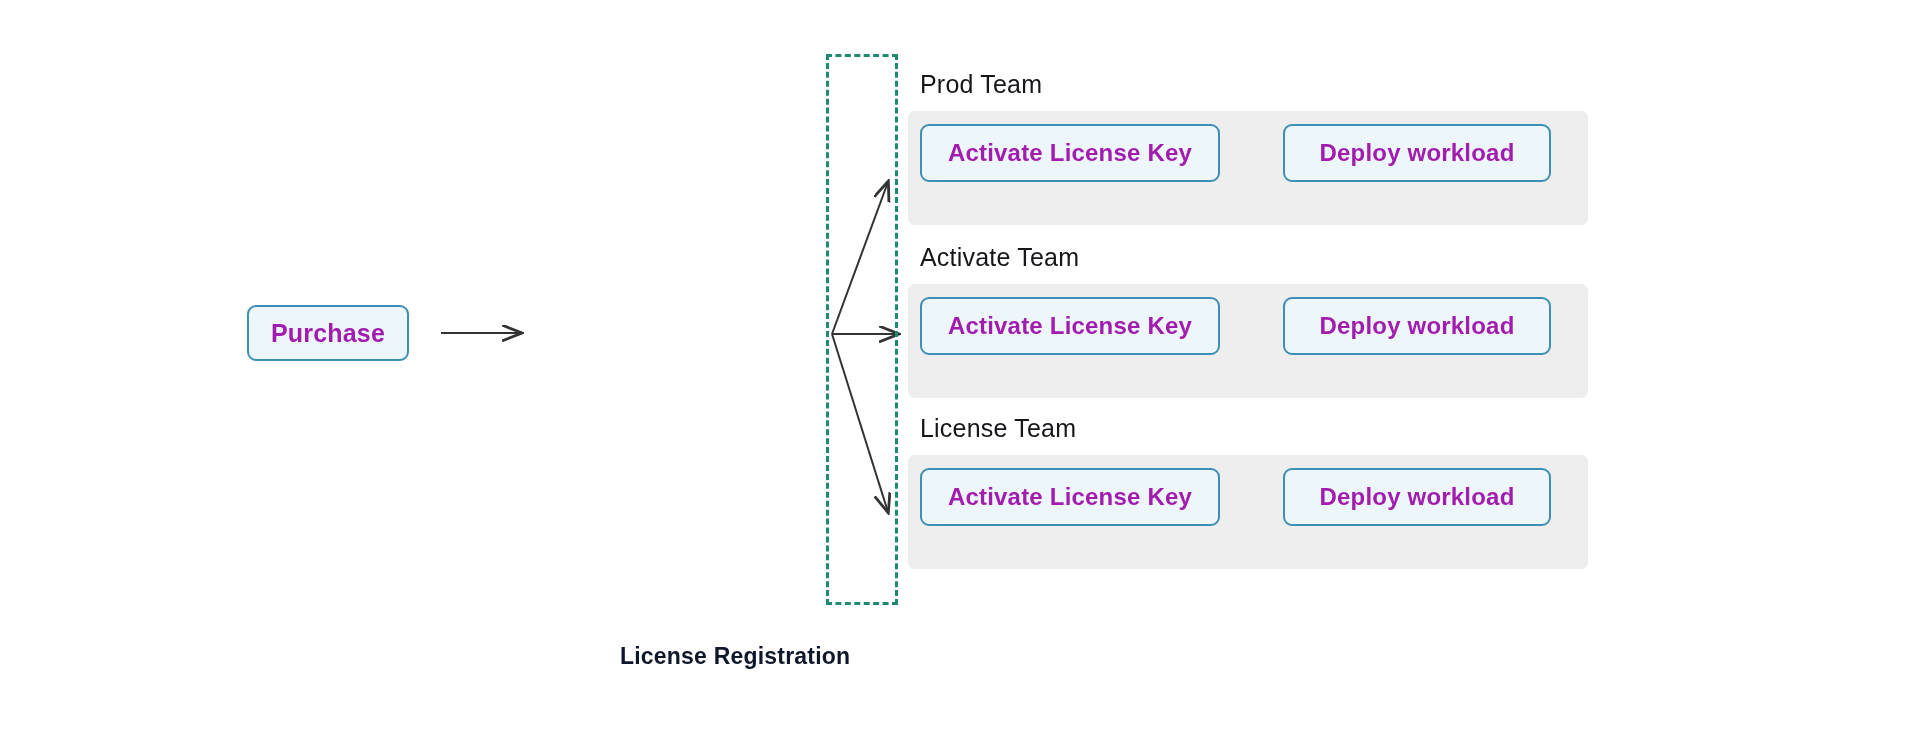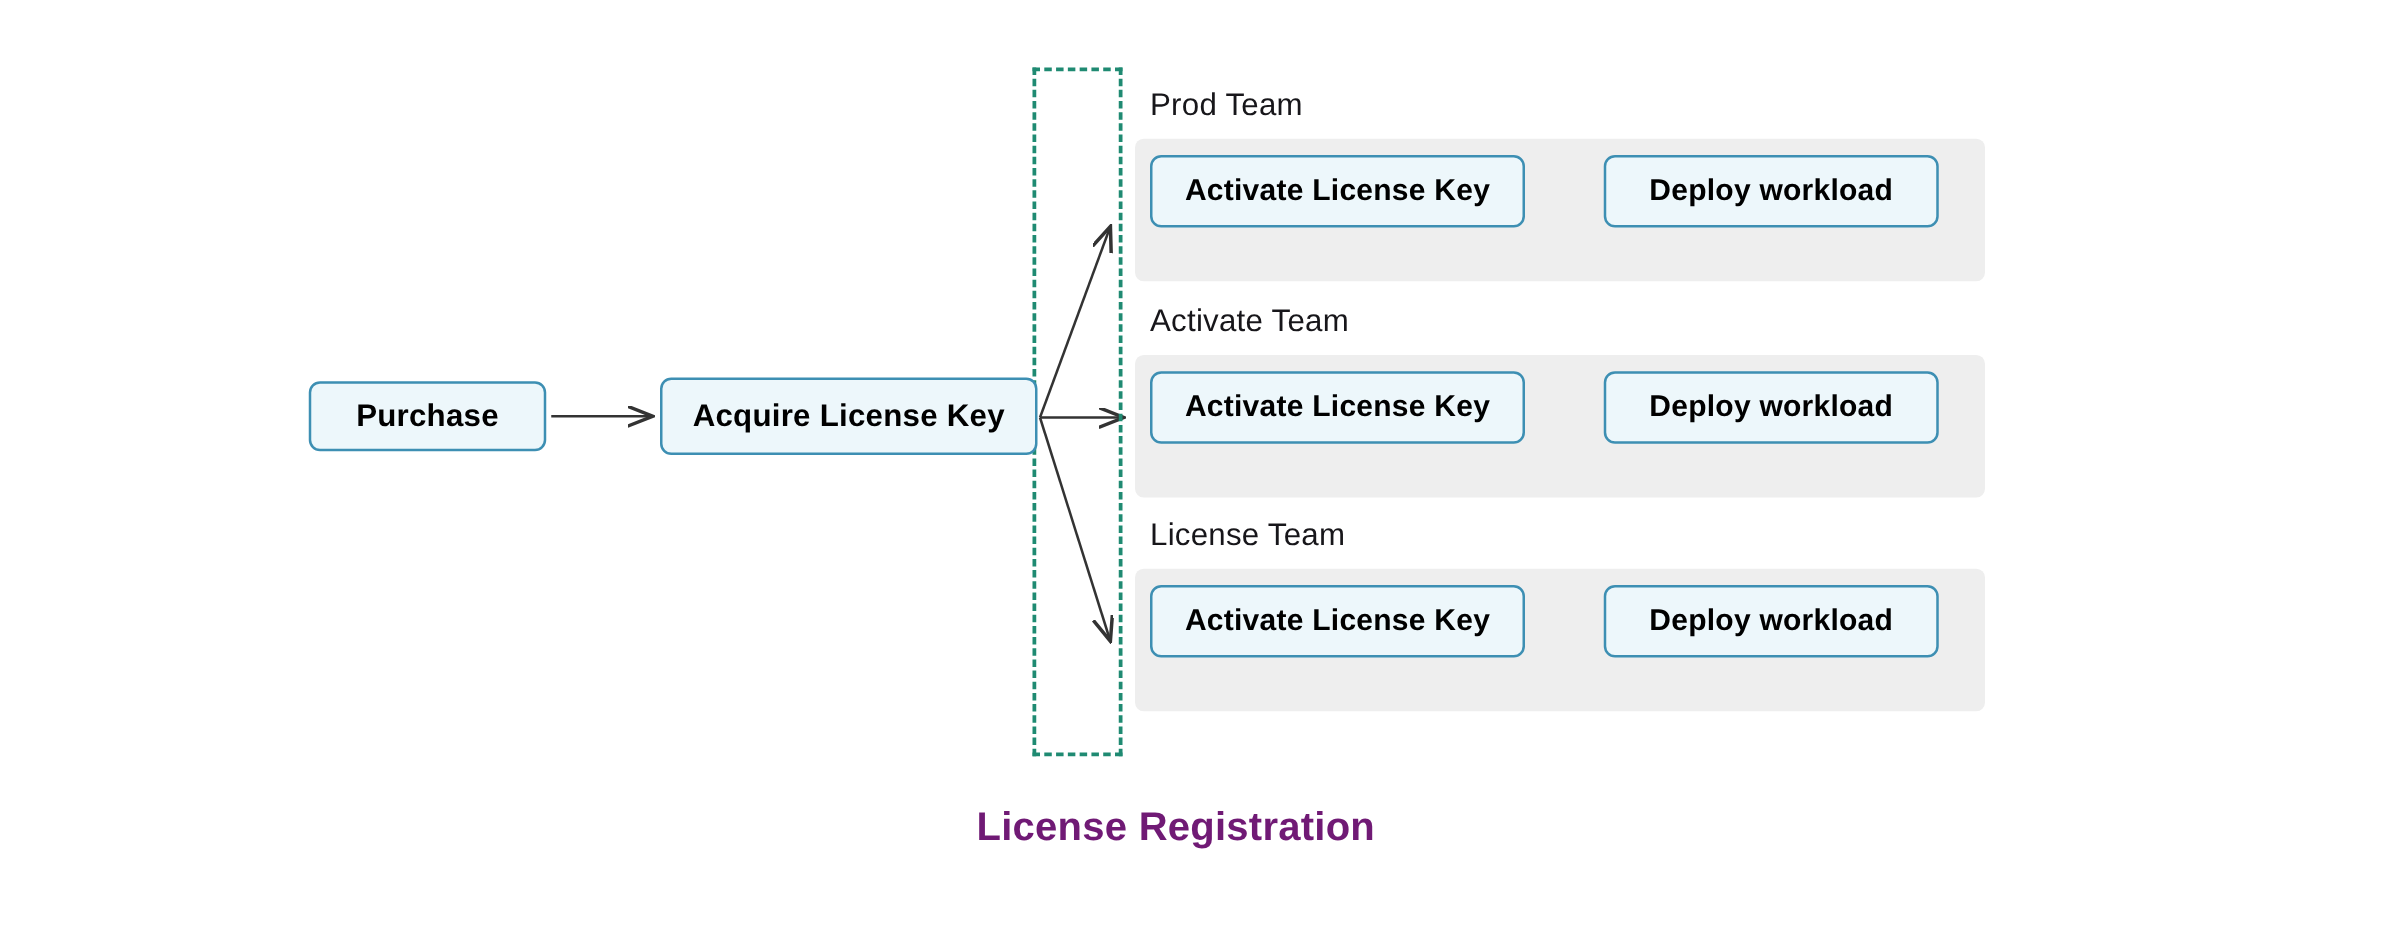--- a/index.html
+++ b/index.html
@@ -23,31 +23,31 @@
   
   .node {
     position: absolute;
     box-sizing: border-box;
     background: #edf7fb;
     border: 2px solid #3d8fb3;
     border-radius: 9px;
     display: flex;
     align-items: center;
     justify-content: center;
-    color: #000000;
+    color: #a21caf;
     font-weight: bold;
     letter-spacing: .2px;
     white-space: nowrap;
   }
   .node-label { pointer-events: none; }
 
   
   #purchase-node {
     left: 247px; top: 305px;
-    width: 190px; height: 56px;
+    width: 162px; height: 56px;
     font-size: 25px;
   }
   #acquire-node {
     left: 528px; top: 302px;
     width: 302px; height: 62px;
     font-size: 25px;
   }
 
   
   #license-boundary {
@@ -57,23 +57,23 @@
     box-sizing: border-box;
     border: 3px dashed #1f8a72;
     background: transparent;
   }
 
   
   #boundary-caption {
     position: absolute;
     left: 620px; top: 643px;
     width: 480px;
-    text-align: right;
-    color: #701a75;
-    font-size: 32px;
+    text-align: left;
+    color: #0f172a;
+    font-size: 23px;
     font-weight: bold;
     letter-spacing: .2px;
   }
 
   
   .team-group { position: absolute; left: 908px; width: 680px; }
   #team-group-0 { top: 70px; }
   #team-group-1 { top: 243px; }
   #team-group-2 { top: 414px; }
 
@@ -132,23 +132,20 @@
   </svg>
 
   
   <div id="license-boundary"></div>
 
   
   <div class="node" id="purchase-node">
     <span class="node-label">Purchase</span>
   </div>
 
-  <div class="node" id="acquire-node">
-    <span class="node-label">Acquire License Key</span>
-  </div>
 
   
   <div class="team-group" id="team-group-0">
     <div class="team-title">Prod Team</div>
     <div class="team-band"></div>
     <div class="node activate-node">
       <span class="node-label">Activate License Key</span>
     </div>
     <div class="node deploy-node">
       <span class="node-label">Deploy workload</span>

